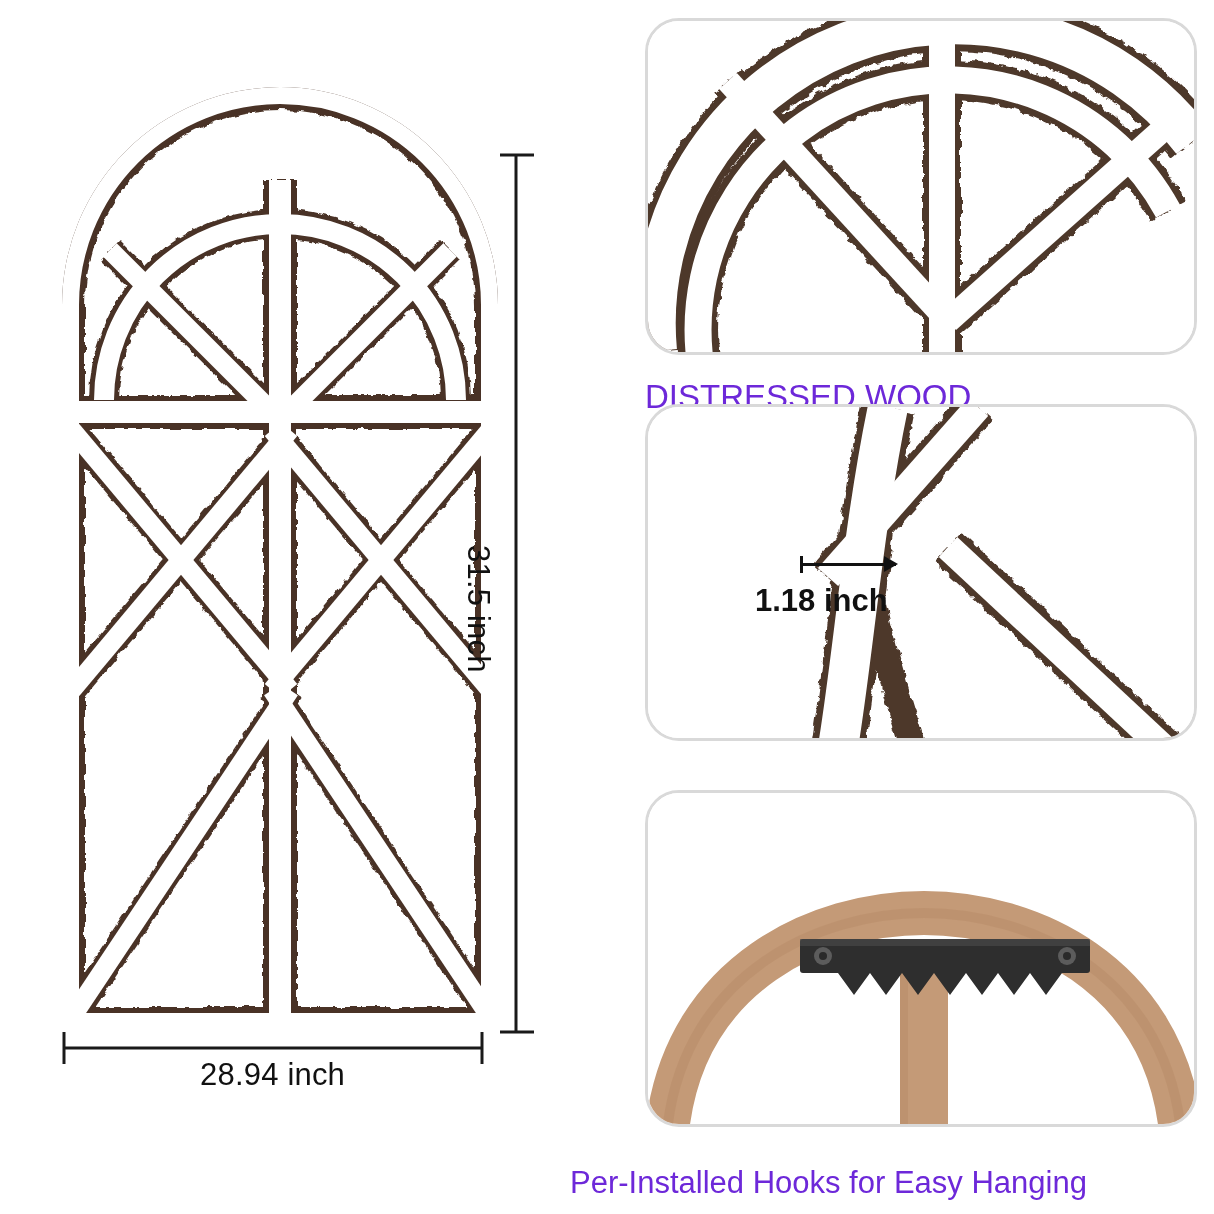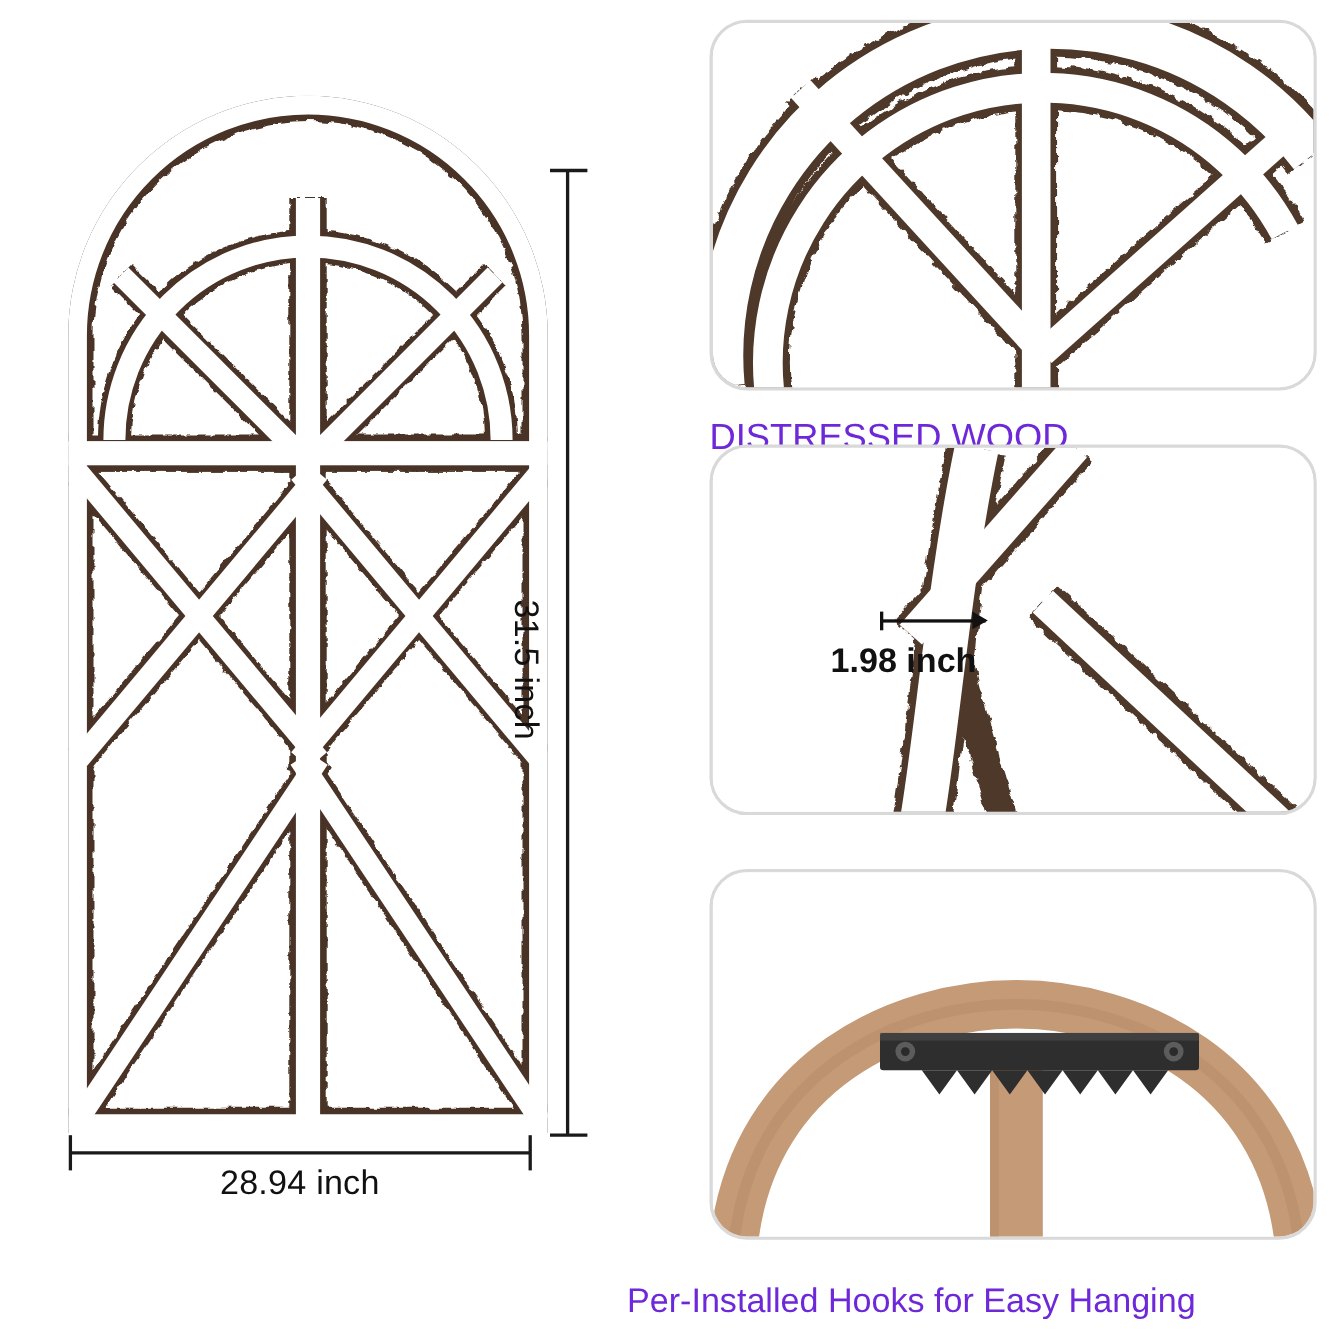--- a/index.html
+++ b/index.html
@@ -233,21 +233,21 @@
       <path d="M240,0 C215,120 205,250 190,340" fill="none" stroke="#ffffff" stroke-width="40"></path>
       <line x1="330" y1="0" x2="180" y2="170" stroke="#ffffff" stroke-width="27"></line>
       <line x1="300" y1="140" x2="520" y2="345" stroke="#ffffff" stroke-width="27"></line>
     </g>
   </svg>
 </div>
 
 <div id="thickness-tick-left"></div>
 <div id="thickness-tick"></div>
 <div id="thickness-arrowhead"></div>
-<div id="thickness-label">1.98 inch</div>
+<div id="thickness-label">1.18 inch</div>
 
 <div class="card" id="card-hooks">
   <svg width="552" height="337" viewBox="0 0 552 337">
     <rect x="0" y="0" width="552" height="337" fill="#ffffff"></rect>
 
     <path d="M20,330 C40,180 170,120 276,120 C382,120 512,180 532,330" fill="none" stroke="#c49a77" stroke-width="44" stroke-linecap="round"></path>
     <path d="M20,330 C40,180 170,120 276,120 C382,120 512,180 532,330" fill="none" stroke="#b58a67" stroke-width="10" stroke-linecap="round" opacity="0.45"></path>
 
     <rect x="252" y="150" width="48" height="190" fill="#c49a77"></rect>
     <rect x="252" y="150" width="8" height="190" fill="#b58a67" opacity="0.5"></rect>

